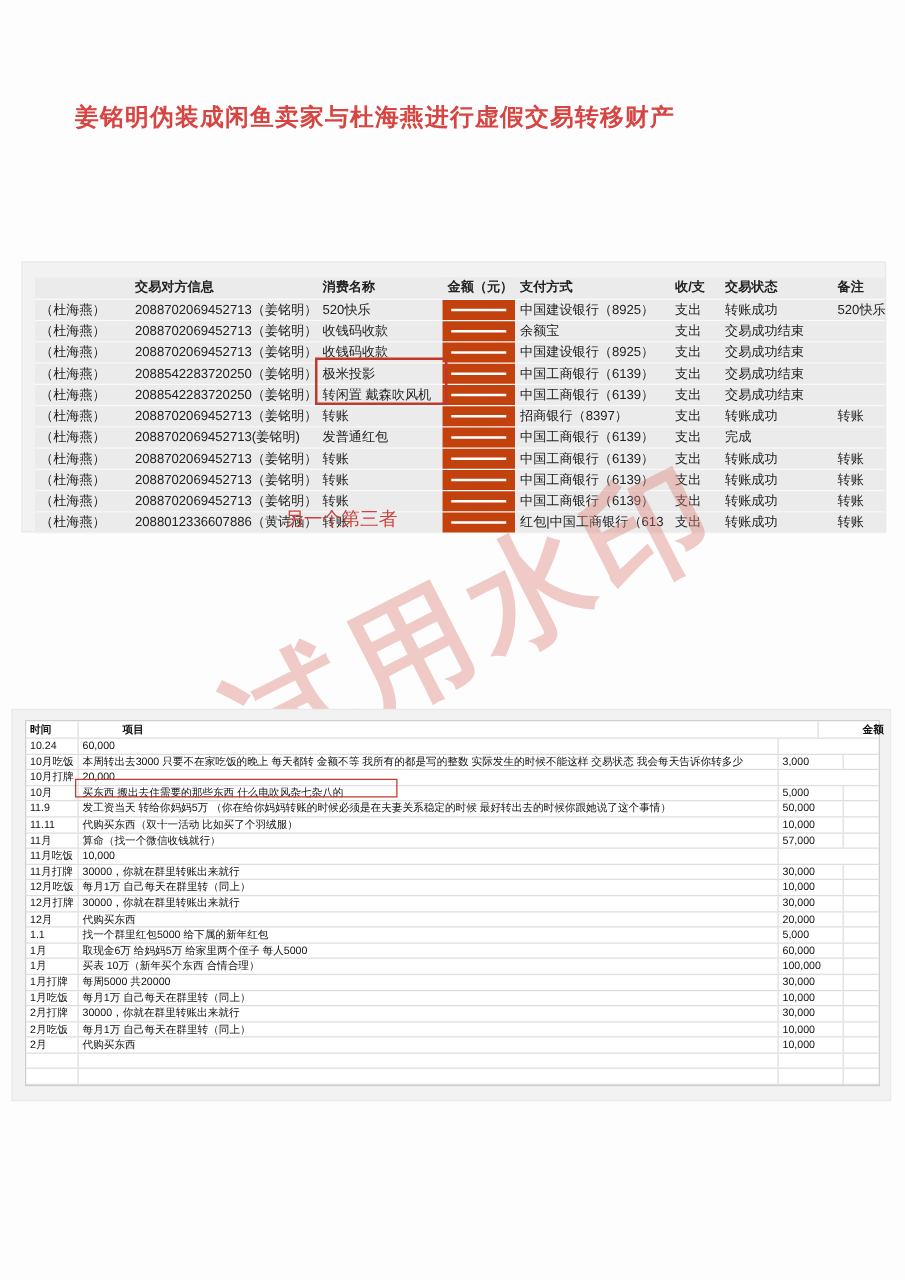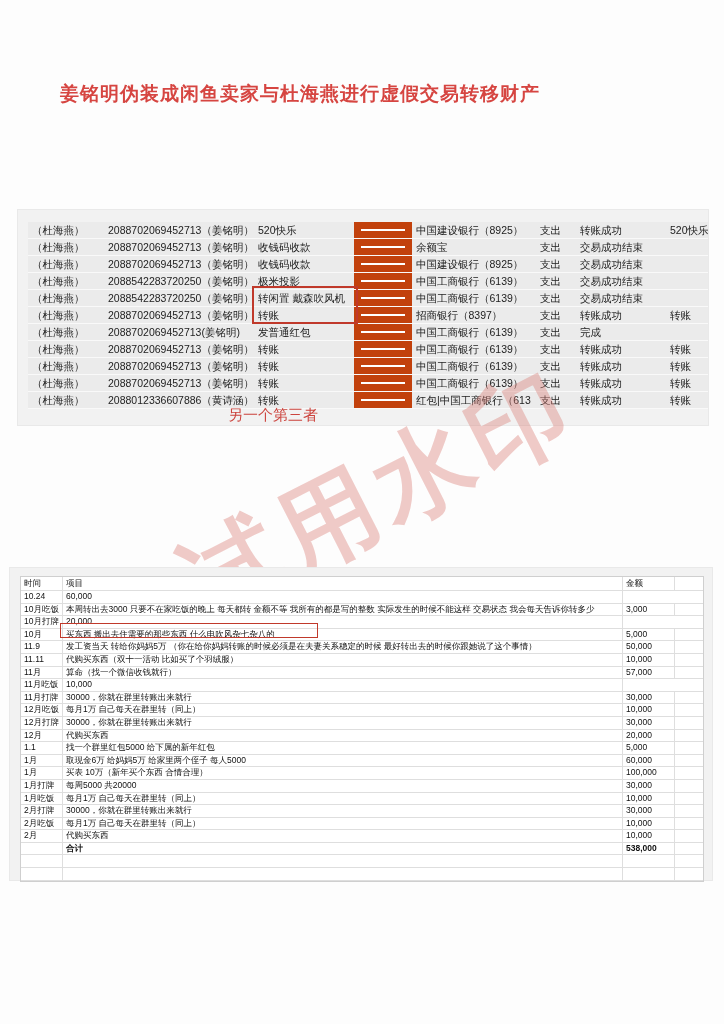--- a/index.html
+++ b/index.html
@@ -52,37 +52,47 @@
     background:#f2f2f2;box-shadow:0 0 0 1px #e9e9e9;
   }
   .table2{
     position:absolute;left:10px;top:8px;width:682px;
     background:#ffffff;border:1px solid #cfcfcf;font-size:8.5px;color:#111;
   }
   .t2-row{
     display:grid;grid-template-columns:42px 560px 52px 26px;
     height:11.6px;line-height:11.6px;border-bottom:1px solid #dedede;
   }
-  .t2-row.t2-header{font-weight:normal;height:13px;line-height:13px;}
+  .t2-row.t2-header{font-weight:bold;height:13px;line-height:13px;gap:32px;}
   .t2-cell{padding:0 3px;white-space:nowrap;overflow:hidden;border-right:1px solid #dedede;}
   .t2-cell:last-child{border-right:none;}
   .t2-cell.c2-amount{text-align:left;}
   .t2-row.t2-total{font-weight:bold;}
   .redbox-t2{
     position:absolute;left:50px;top:55px;width:256px;height:13px;
     border:1.5px solid #c0392b;pointer-events:none;
   }
 </style>
 </head>
 <body>
 
 <div class="page-title">姜铭明伪装成闲鱼卖家与杜海燕进行虚假交易转移财产</div>
 
 <div class="panel1">
   <div class="table1">
+    <div class="t1-row t1-header">
+      <div class="t1-cell c-party"></div>
+      <div class="t1-cell c-info">交易对方信息</div>
+      <div class="t1-cell c-item">消费名称</div>
+      <div class="t1-cell c-amount">金额（元）</div>
+      <div class="t1-cell c-method">支付方式</div>
+      <div class="t1-cell c-dir">收/支</div>
+      <div class="t1-cell c-status">交易状态</div>
+      <div class="t1-cell c-note">备注</div>
+    </div>
     <div id="t1-body">
         <div class="t1-row">
           <div class="t1-cell c-party">（杜海燕）</div>
           <div class="t1-cell c-info">2088702069452713（姜铭明）</div>
           <div class="t1-cell c-item">520快乐</div>
           <div class="t1-cell c-amount">520</div>
           <div class="t1-cell c-method">中国建设银行（8925）</div>
           <div class="t1-cell c-dir">支出</div>
           <div class="t1-cell c-status">转账成功</div>
           <div class="t1-cell c-note">520快乐</div>
@@ -315,26 +325,20 @@
           <div class="t2-cell c2-amount">10,000</div>
           <div class="t2-cell c2-extra"></div>
         </div>
         <div class="t2-row">
           <div class="t2-cell c2-time">2月</div>
           <div class="t2-cell c2-item">代购买东西</div>
           <div class="t2-cell c2-amount">10,000</div>
           <div class="t2-cell c2-extra"></div>
         </div>
       </div>
-    <div class="t2-row t2-total">
-      <div class="t2-cell c2-time"></div>
-      <div class="t2-cell c2-item">合计</div>
-      <div class="t2-cell c2-amount">538,000</div>
-      <div class="t2-cell c2-extra"></div>
-    </div>
     <div class="t2-row">
       <div class="t2-cell"></div>
         <div class="t2-cell"></div>
         <div class="t2-cell"></div>
         <div class="t2-cell"></div>
     </div>
     <div class="t2-row">
       <div class="t2-cell"></div>
         <div class="t2-cell"></div>
         <div class="t2-cell"></div>

